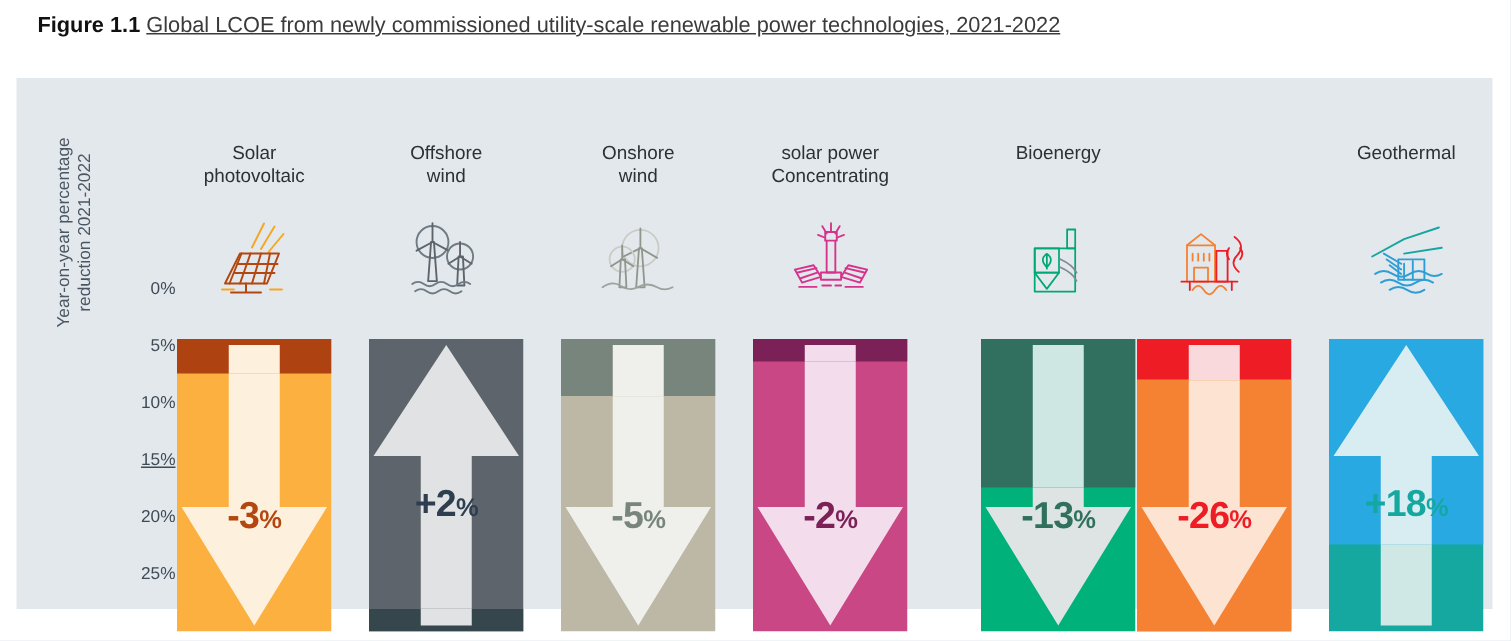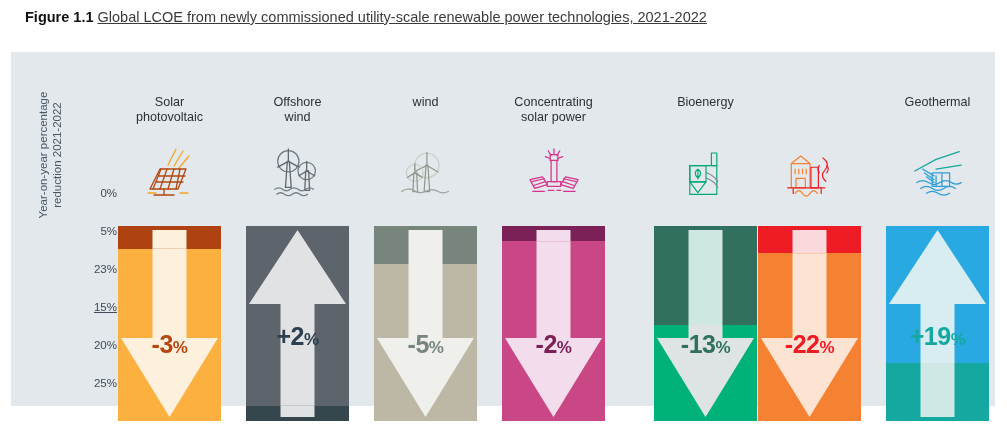--- a/index.html
+++ b/index.html
@@ -91,21 +91,21 @@
 <div id="panel">
 
   <div id="axis-title">
     <span>Year-on-year percentage</span>
     <span>reduction 2021-2022</span>
   </div>
 
   <div id="ticks">
       <div class="tick" style="top: 141px;">0%</div>
       <div class="tick" style="top: 179.086px;">5%</div>
-      <div class="tick" style="top: 217.172px;">23%</div>
+      <div class="tick" style="top: 217.172px;">10%</div>
       <div class="tick" style="top: 255.258px; text-decoration: underline;">15%</div>
       <div class="tick" style="top: 293.344px;">20%</div>
       <div class="tick" style="top: 331.43px;">25%</div>
     </div>
 
   <div id="cols">
       <div class="col" style="left: 0px;">
         <div class="head">
           <span>Solar</span>
           <span>photovoltaic</span>
@@ -167,20 +167,21 @@
               </clipPath>
             </defs>
             <polygon points="51.5,4 100,78 68.5,78 68.5,191 34.5,191 34.5,78 3,78" fill="#e0e2e3" clip-path="url(#cu1)"></polygon>
             <polygon points="51.5,4 100,78 68.5,78 68.5,191 34.5,191 34.5,78 3,78" fill="#e0e2e3" clip-path="url(#cl1)"></polygon>
           </svg>
           <div class="val" style="color: rgb(44, 62, 80); top: 96px;"><span>+2</span><span class="pct">%</span></div>
         </div>
       </div>
       <div class="col" style="left: 256px;">
         <div class="head">
+          <span>Onshore</span>
           <span>wind</span>
         </div>
         <div class="icon">
           <svg width="56" height="56" viewBox="0 0 60 56" fill="none" stroke="#8f968c" stroke-width="1.3" stroke-linecap="round" stroke-linejoin="round">
             <circle cx="31" cy="22" r="13" stroke="#c9ccc6"></circle>
             <path d="M31 22 L31 8 M31 22 L19 28 M31 22 L43 29"></path>
             <path d="M30 22 L28 50 L34 50 L32 22 Z"></path>
             <circle cx="18" cy="30" r="9" stroke="#c9ccc6"></circle>
             <path d="M18 30 L18 20 M18 30 L10 35 M18 30 L26 35"></path>
             <path d="M17 30 L16 50 L21 50 L20 30 Z"></path>
@@ -200,22 +201,22 @@
               </clipPath>
             </defs>
             <polygon points="34.5,4 68.5,4 68.5,112 100,112 51.5,191 3,112 34.5,112" fill="#eff0ec" clip-path="url(#cu2)"></polygon>
             <polygon points="34.5,4 68.5,4 68.5,112 100,112 51.5,191 3,112 34.5,112" fill="#eff0ec" clip-path="url(#cl2)"></polygon>
           </svg>
           <div class="val" style="color: rgb(119, 133, 124); top: 104px;"><span>-5</span><span class="pct">%</span></div>
         </div>
       </div>
       <div class="col" style="left: 384px;">
         <div class="head">
+          <span>solar power</span>
           <span>Concentrating</span>
-          <span>solar power</span>
         </div>
         <div class="icon">
           <svg width="58" height="54" viewBox="0 0 60 56" fill="none" stroke="#d6338c" stroke-width="1.3" stroke-linecap="round" stroke-linejoin="round">
             <path d="M30 4 L30 10 M24 6 L27 11 M36 6 L33 11 M21 12 L26 14 M39 12 L34 14"></path>
             <rect x="26" y="10" width="8" height="6"></rect>
             <path d="M27 16 L27 38 L33 38 L33 16"></path>
             <rect x="23" y="38" width="14" height="5"></rect>
             <path d="M5 36 L18 33 L23 41 L10 45 Z"></path>
             <path d="M7 38 L20 35 M9 42 L21 38"></path>
             <path d="M55 36 L42 33 L37 41 L50 45 Z"></path>
@@ -296,21 +297,21 @@
               <clipPath id="cu5">
                 <rect x="0" y="0" width="103" height="27.421875"></rect>
               </clipPath>
               <clipPath id="cl5">
                 <rect x="0" y="27.421875" width="103" height="167.578125"></rect>
               </clipPath>
             </defs>
             <polygon points="34.5,4 68.5,4 68.5,112 100,112 51.5,191 3,112 34.5,112" fill="#fad9dc" clip-path="url(#cu5)"></polygon>
             <polygon points="34.5,4 68.5,4 68.5,112 100,112 51.5,191 3,112 34.5,112" fill="#fde3d2" clip-path="url(#cl5)"></polygon>
           </svg>
-          <div class="val" style="color: rgb(238, 28, 37); top: 104px;"><span>-22</span><span class="pct">%</span></div>
+          <div class="val" style="color: rgb(238, 28, 37); top: 104px;"><span>-26</span><span class="pct">%</span></div>
         </div>
       </div>
       <div class="col" style="left: 768px;">
         <div class="head">
           <span>Geothermal</span>
         </div>
         <div class="icon">
           <svg width="58" height="56" viewBox="0 0 60 56" fill="none" stroke="#16a5a0" stroke-width="1.3" stroke-linecap="round" stroke-linejoin="round">
             <path d="M6 28 L28 16 L52 8" stroke="#16a5a0"></path>
             <path d="M28 26 L54 22" stroke="#16a5a0"></path>
@@ -330,18 +331,18 @@
               <clipPath id="cu6">
                 <rect x="0" y="0" width="103" height="137.109375"></rect>
               </clipPath>
               <clipPath id="cl6">
                 <rect x="0" y="137.109375" width="103" height="57.890625"></rect>
               </clipPath>
             </defs>
             <polygon points="51.5,4 100,78 68.5,78 68.5,191 34.5,191 34.5,78 3,78" fill="#d8edf2" clip-path="url(#cu6)"></polygon>
             <polygon points="51.5,4 100,78 68.5,78 68.5,191 34.5,191 34.5,78 3,78" fill="#cfe8e6" clip-path="url(#cl6)"></polygon>
           </svg>
-          <div class="val" style="color: rgb(21, 168, 160); top: 96px;"><span>+19</span><span class="pct">%</span></div>
+          <div class="val" style="color: rgb(21, 168, 160); top: 96px;"><span>+18</span><span class="pct">%</span></div>
         </div>
       </div>
     </div>
 
 </div>
 
 </body></html>

